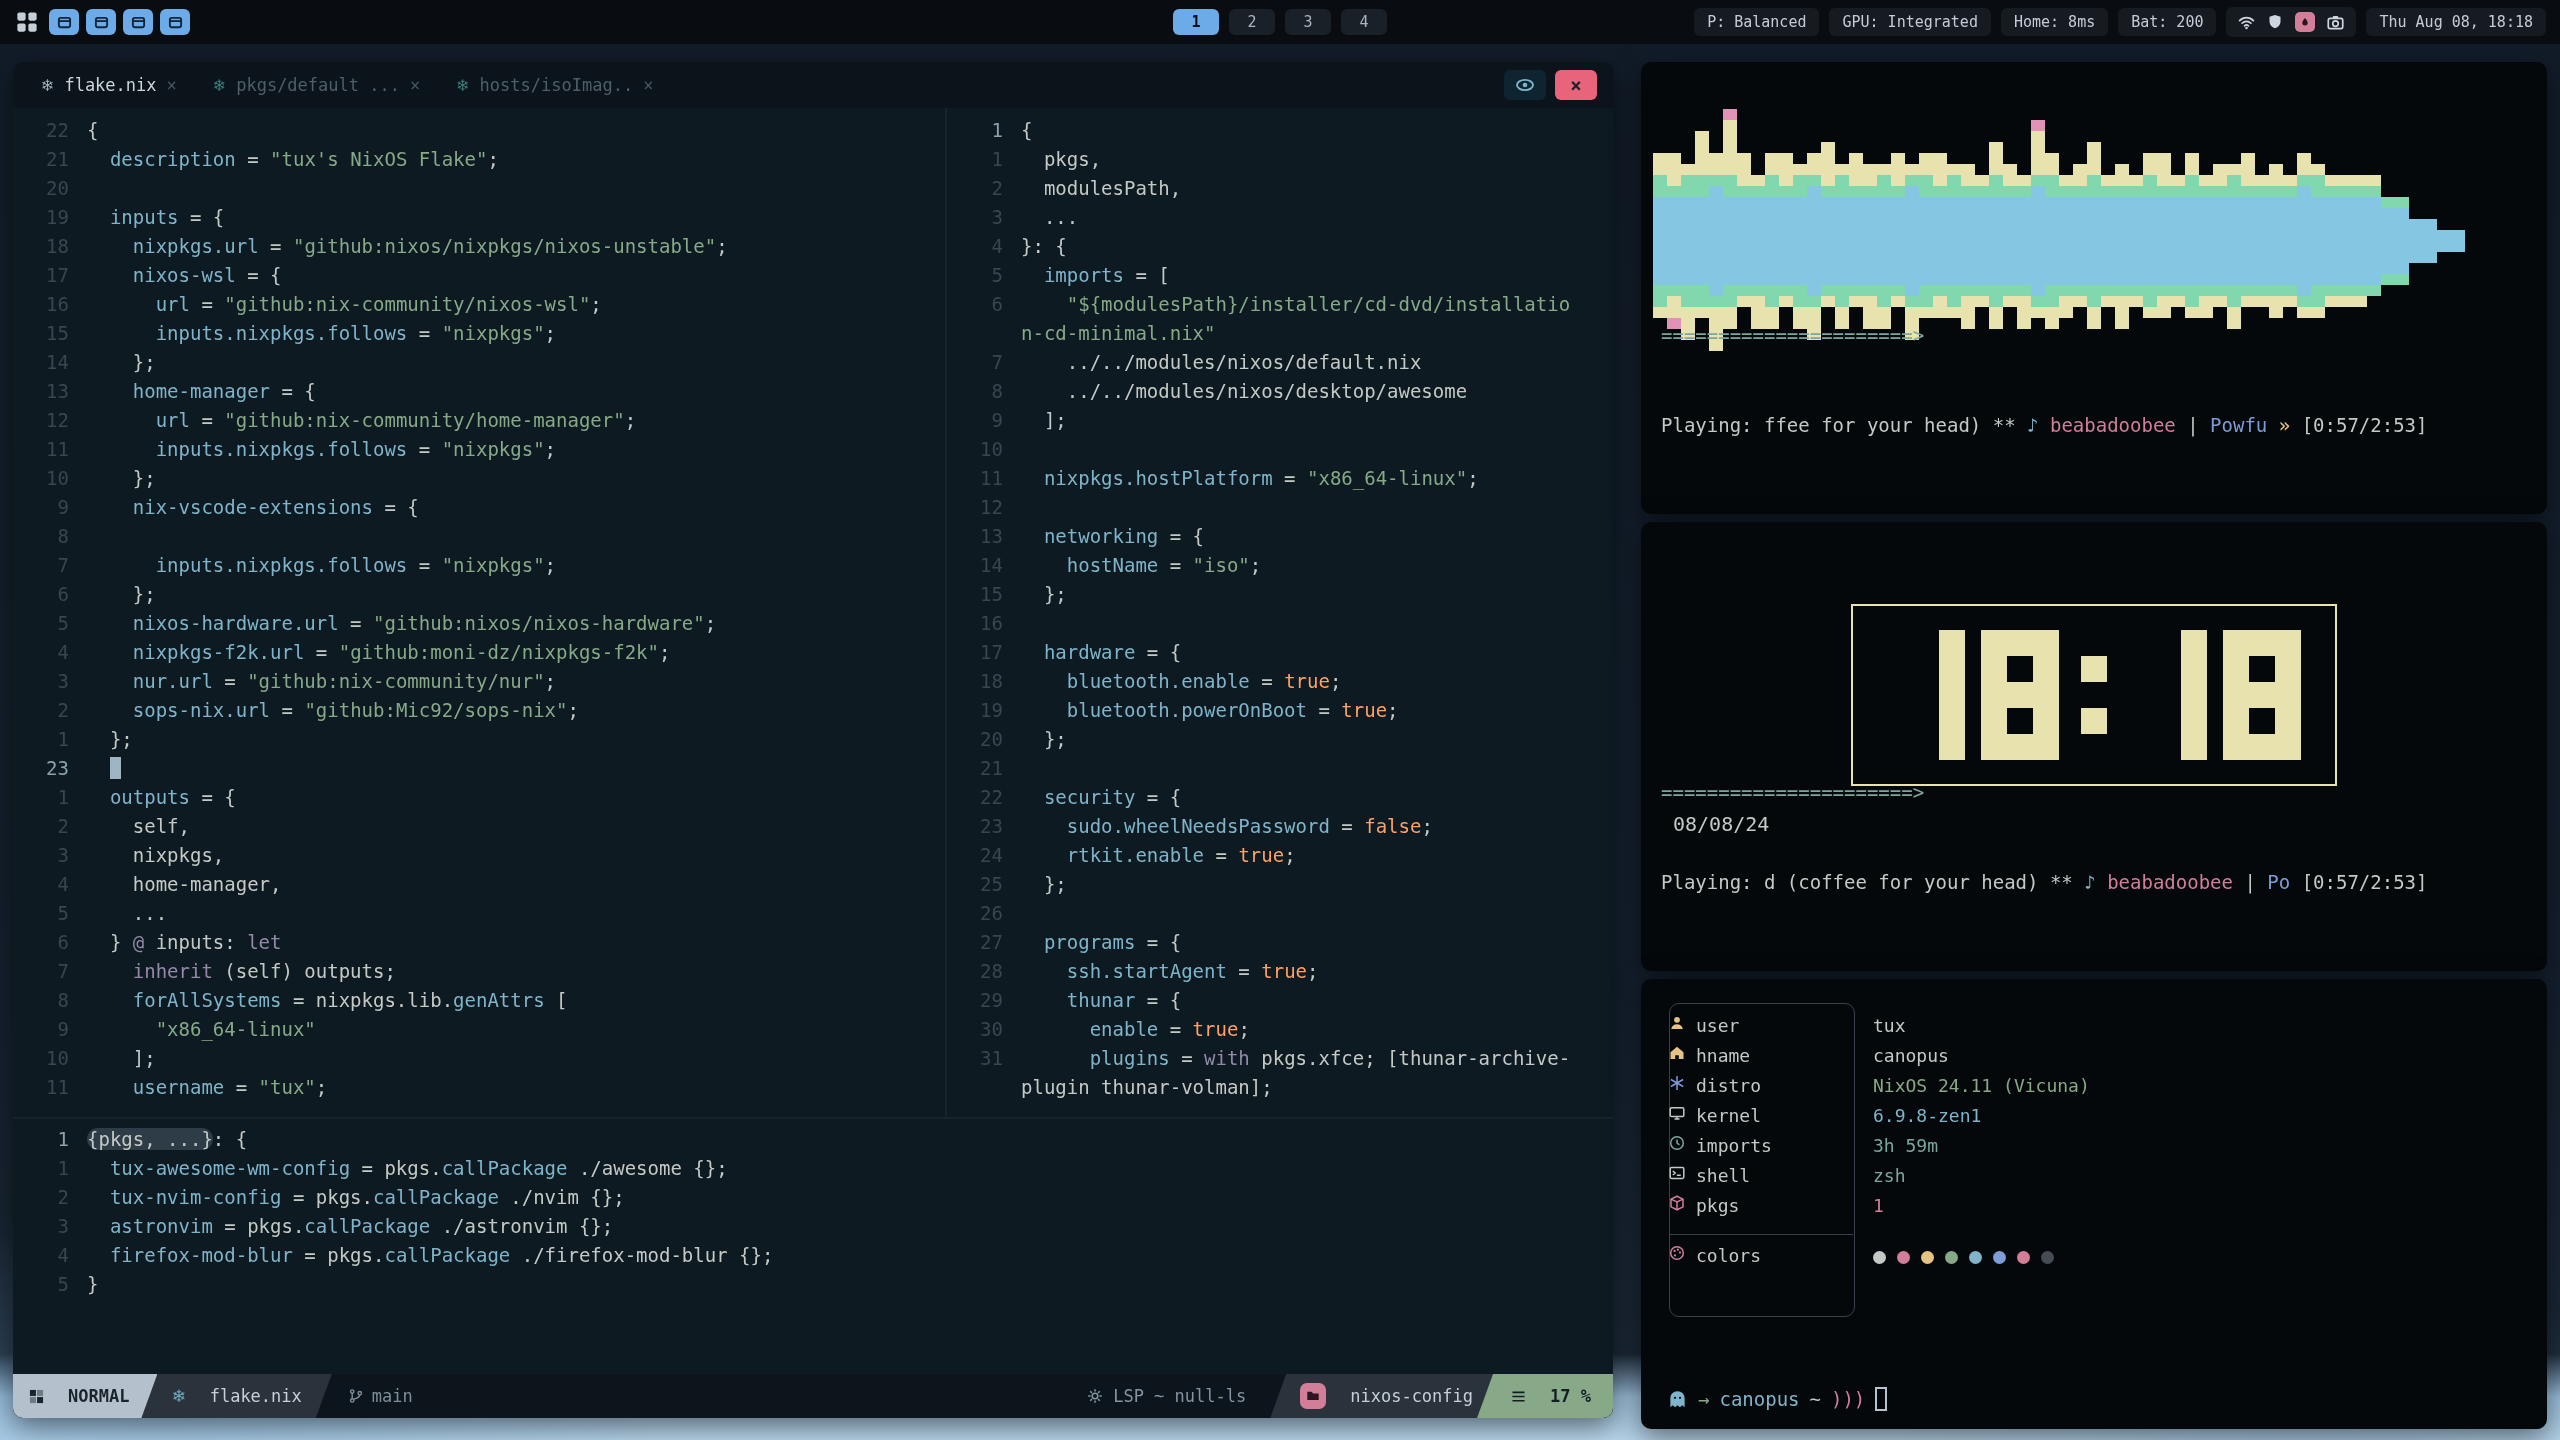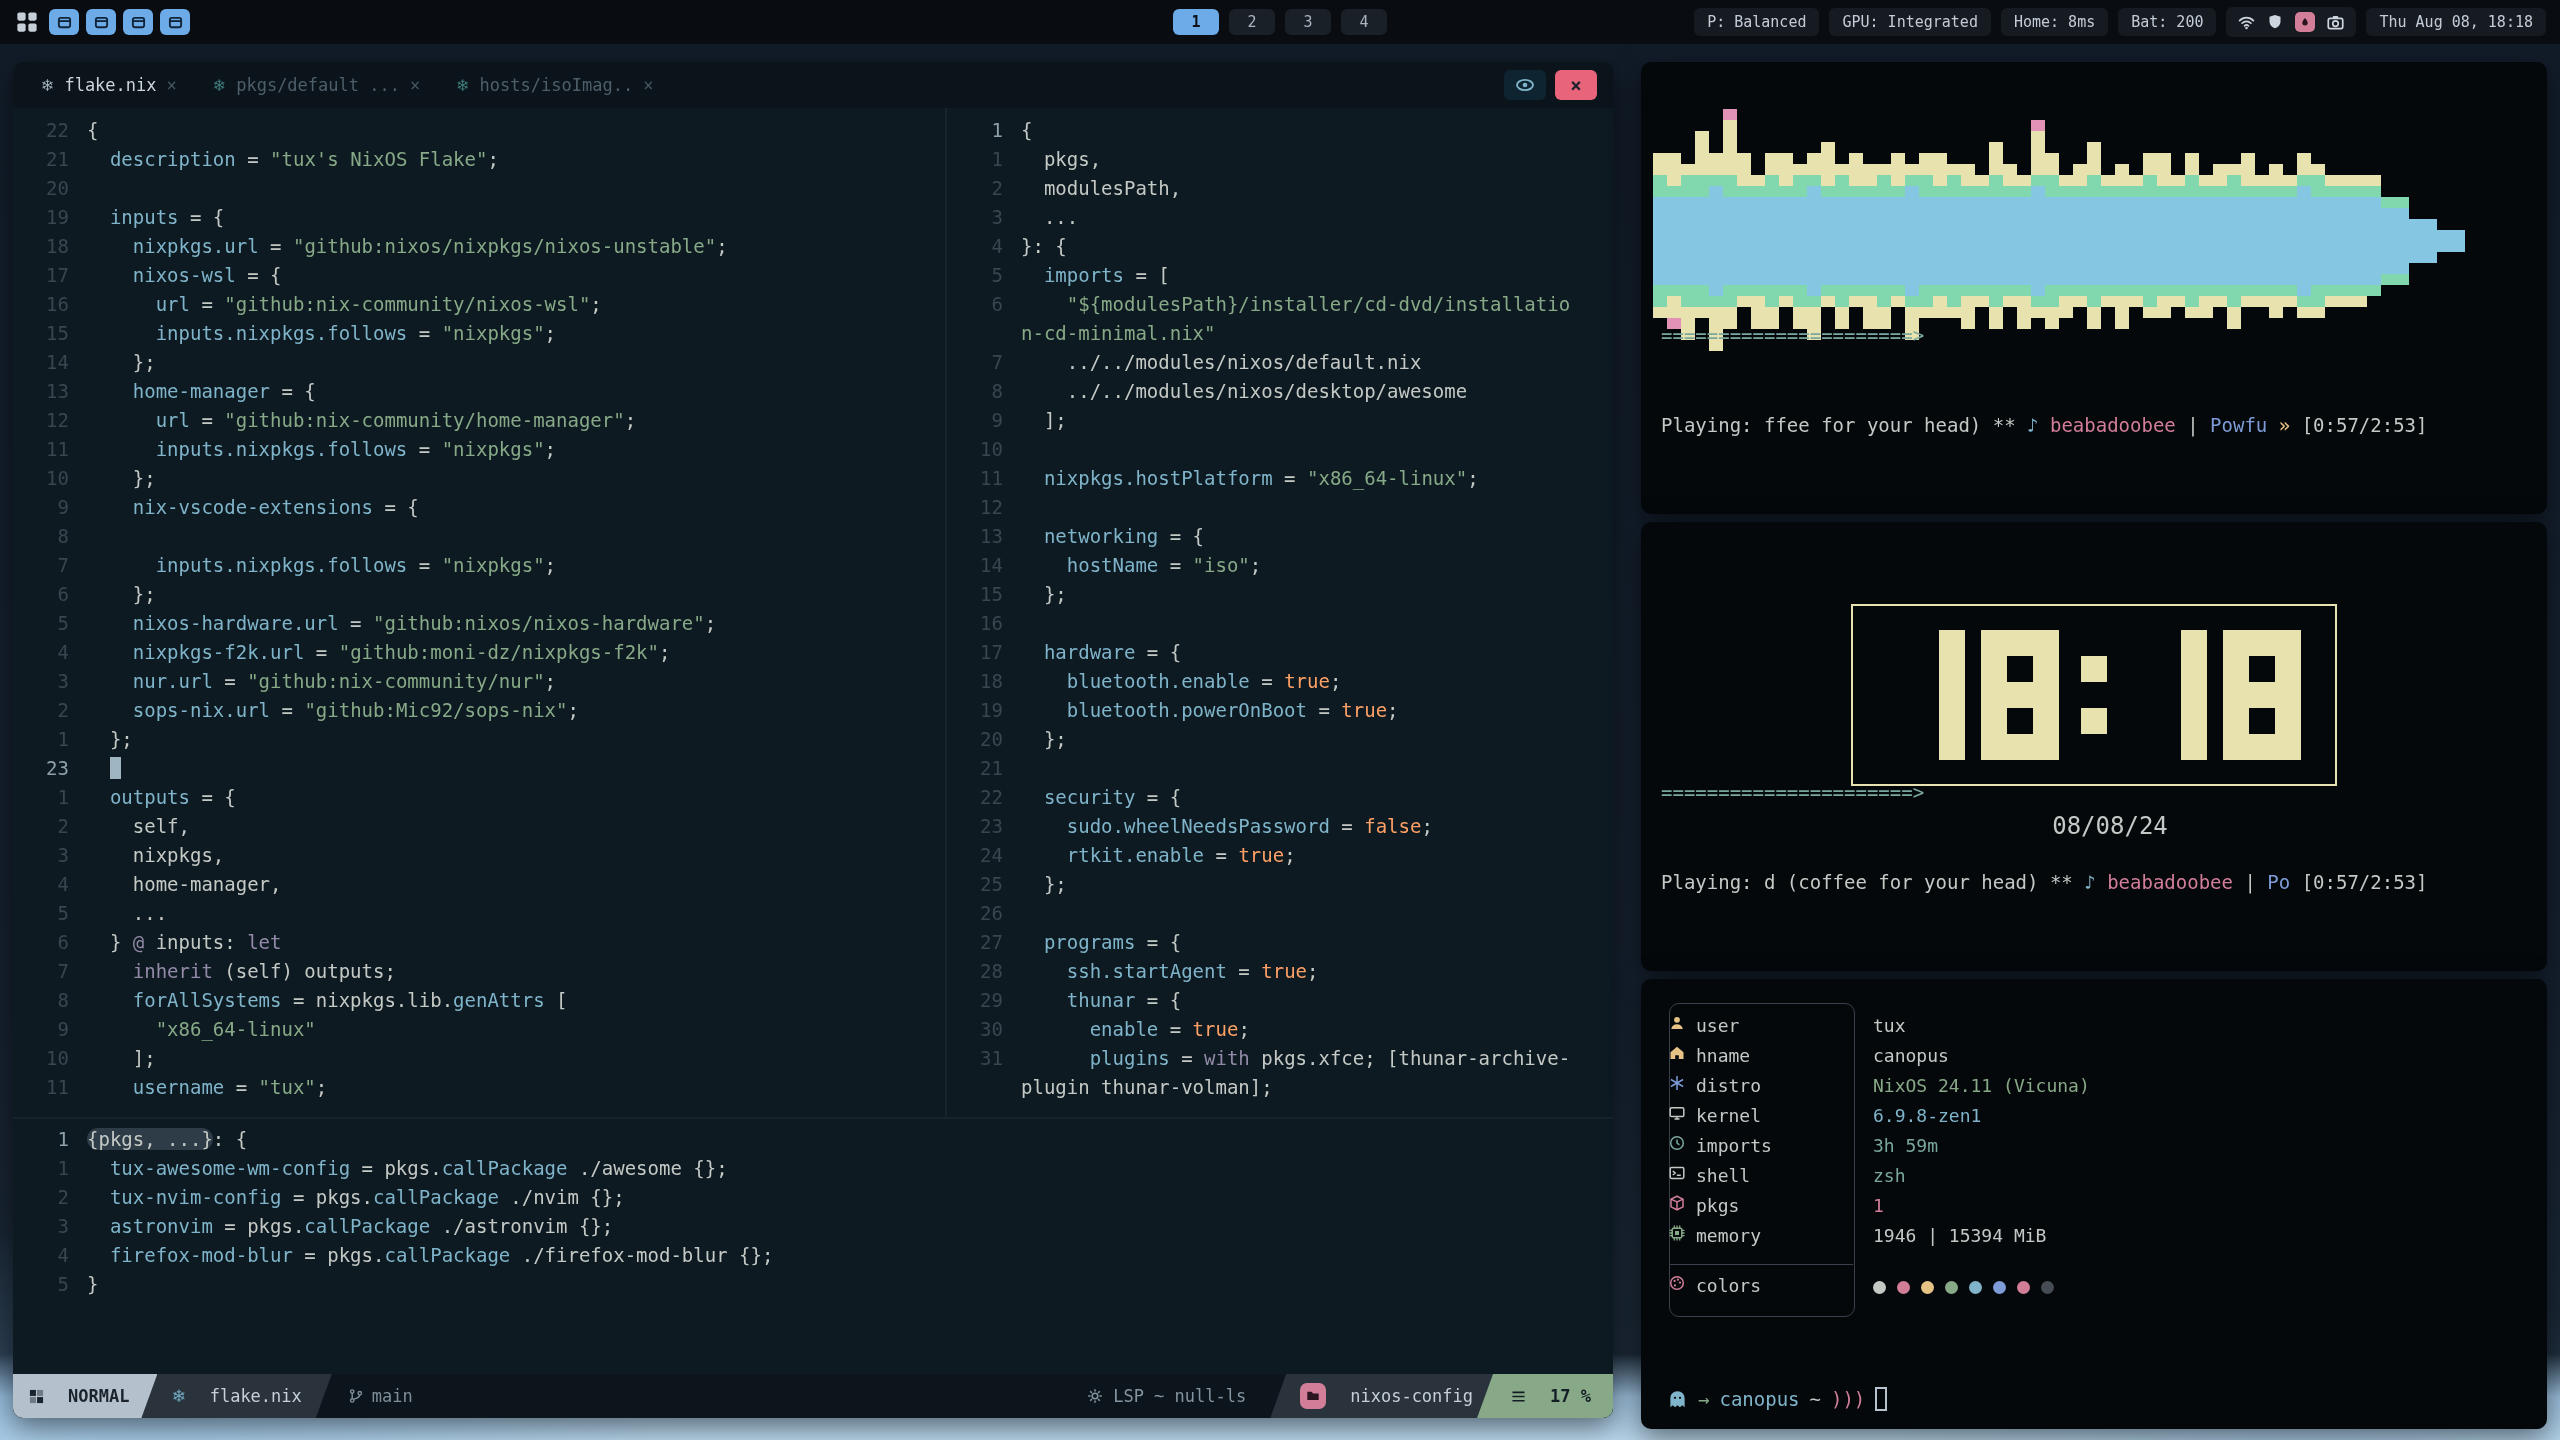--- a/index.html
+++ b/index.html
@@ -88,21 +88,21 @@
   .bottomblock{position:absolute;left:20px;right:20px;bottom:14px;line-height:30px;white-space:pre;overflow:hidden;}
   .sepline{color:var(--te);}
   .vizwrap{position:absolute;left:12px;top:24px;right:12px;height:310px;display:flex;align-items:center;}
   
   .clockbox{margin:82px auto 0;width:max-content;border:2px solid var(--cream);padding:24px 34px;
     display:flex;align-items:center;gap:16px;}
   .cchar{display:grid;grid-auto-rows:26px;}
   .ccell{width:26px;height:26px;}
   .ccell.on{background:var(--cream);}
   .colon{margin:0 6px;}
-  .dateline{text-align:center;margin-top:26px;font-size:24px;color:var(--fg);padding-left:32px;}
+  .dateline{text-align:left;margin-top:26px;font-size:20px;color:var(--fg);padding-left:32px;}
   
   .fetch{position:absolute;left:28px;top:36px;right:20px;font-size:18px;}
   .fetch-box{position:absolute;left:0;top:-12px;width:184px;height:312px;border:1px solid var(--border);
     border-radius:10px;pointer-events:none;}
   .frow{position:relative;height:30px;display:flex;align-items:flex-start;}
   .flab{color:var(--fg);margin-left:11px;}
   .fval{position:absolute;left:204px;white-space:nowrap;}
   .fdivider{height:20px;position:relative;}
   .fdivider::after{content:"";position:absolute;left:0;right:calc(100% - 184px);top:9px;border-top:1px solid var(--border);}
   .dot{width:13px;height:13px;border-radius:50%;display:inline-block;margin-right:11px;vertical-align:middle;}
@@ -804,31 +804,20 @@
         <div class="frow">
           <span class="ico" style="color: rgb(210, 126, 153);">
             <svg width="16" height="16" viewBox="0 0 16 16" fill="currentColor">
               <path d="M8 1.2l6 2.9v7.8l-6 2.9-6-2.9V4.1z" fill="none" stroke="currentColor" stroke-width="1.5"></path>
               <path d="M2 4.1l6 2.9 6-2.9M8 7v7.8" fill="none" stroke="currentColor" stroke-width="1.5"></path>
             </svg>
           </span>
           <span class="flab">pkgs</span>
           <span class="fval c-pk">1</span>
         </div>
-        <div class="frow">
-          <span class="ico" style="color: rgb(135, 169, 135);">
-            <svg width="16" height="16" viewBox="0 0 16 16" fill="currentColor">
-              <rect x="3.2" y="3.2" width="9.6" height="9.6" rx="1.2" fill="none" stroke="currentColor" stroke-width="1.5"></rect>
-              <rect x="6" y="6" width="4" height="4"></rect>
-              <path d="M5.3 .5v2.7M8 .5v2.7M10.7 .5v2.7M5.3 12.8v2.7M8 12.8v2.7M10.7 12.8v2.7M.5 5.3h2.7M.5 8h2.7M.5 10.7h2.7M12.8 5.3h2.7M12.8 8h2.7M12.8 10.7h2.7" stroke="currentColor" stroke-width="1.3" fill="none"></path>
-            </svg>
-          </span>
-          <span class="flab">memory</span>
-          <span class="fval c-fg">1946 | 15394 MiB</span>
-        </div>
         <div class="fdivider"></div>
         <div class="frow">
           <span class="ico" style="color: rgb(210, 126, 153);">
             <svg width="16" height="16" viewBox="0 0 16 16" fill="currentColor">
               <circle cx="8" cy="8" r="6.3" fill="none" stroke="currentColor" stroke-width="1.5"></circle>
               <circle cx="5.6" cy="5.9" r="1.1"></circle>
               <circle cx="8.9" cy="4.7" r="1.1"></circle>
               <circle cx="11" cy="7.6" r="1.1"></circle>
               <circle cx="6" cy="10.4" r="1.1"></circle>
             </svg>

